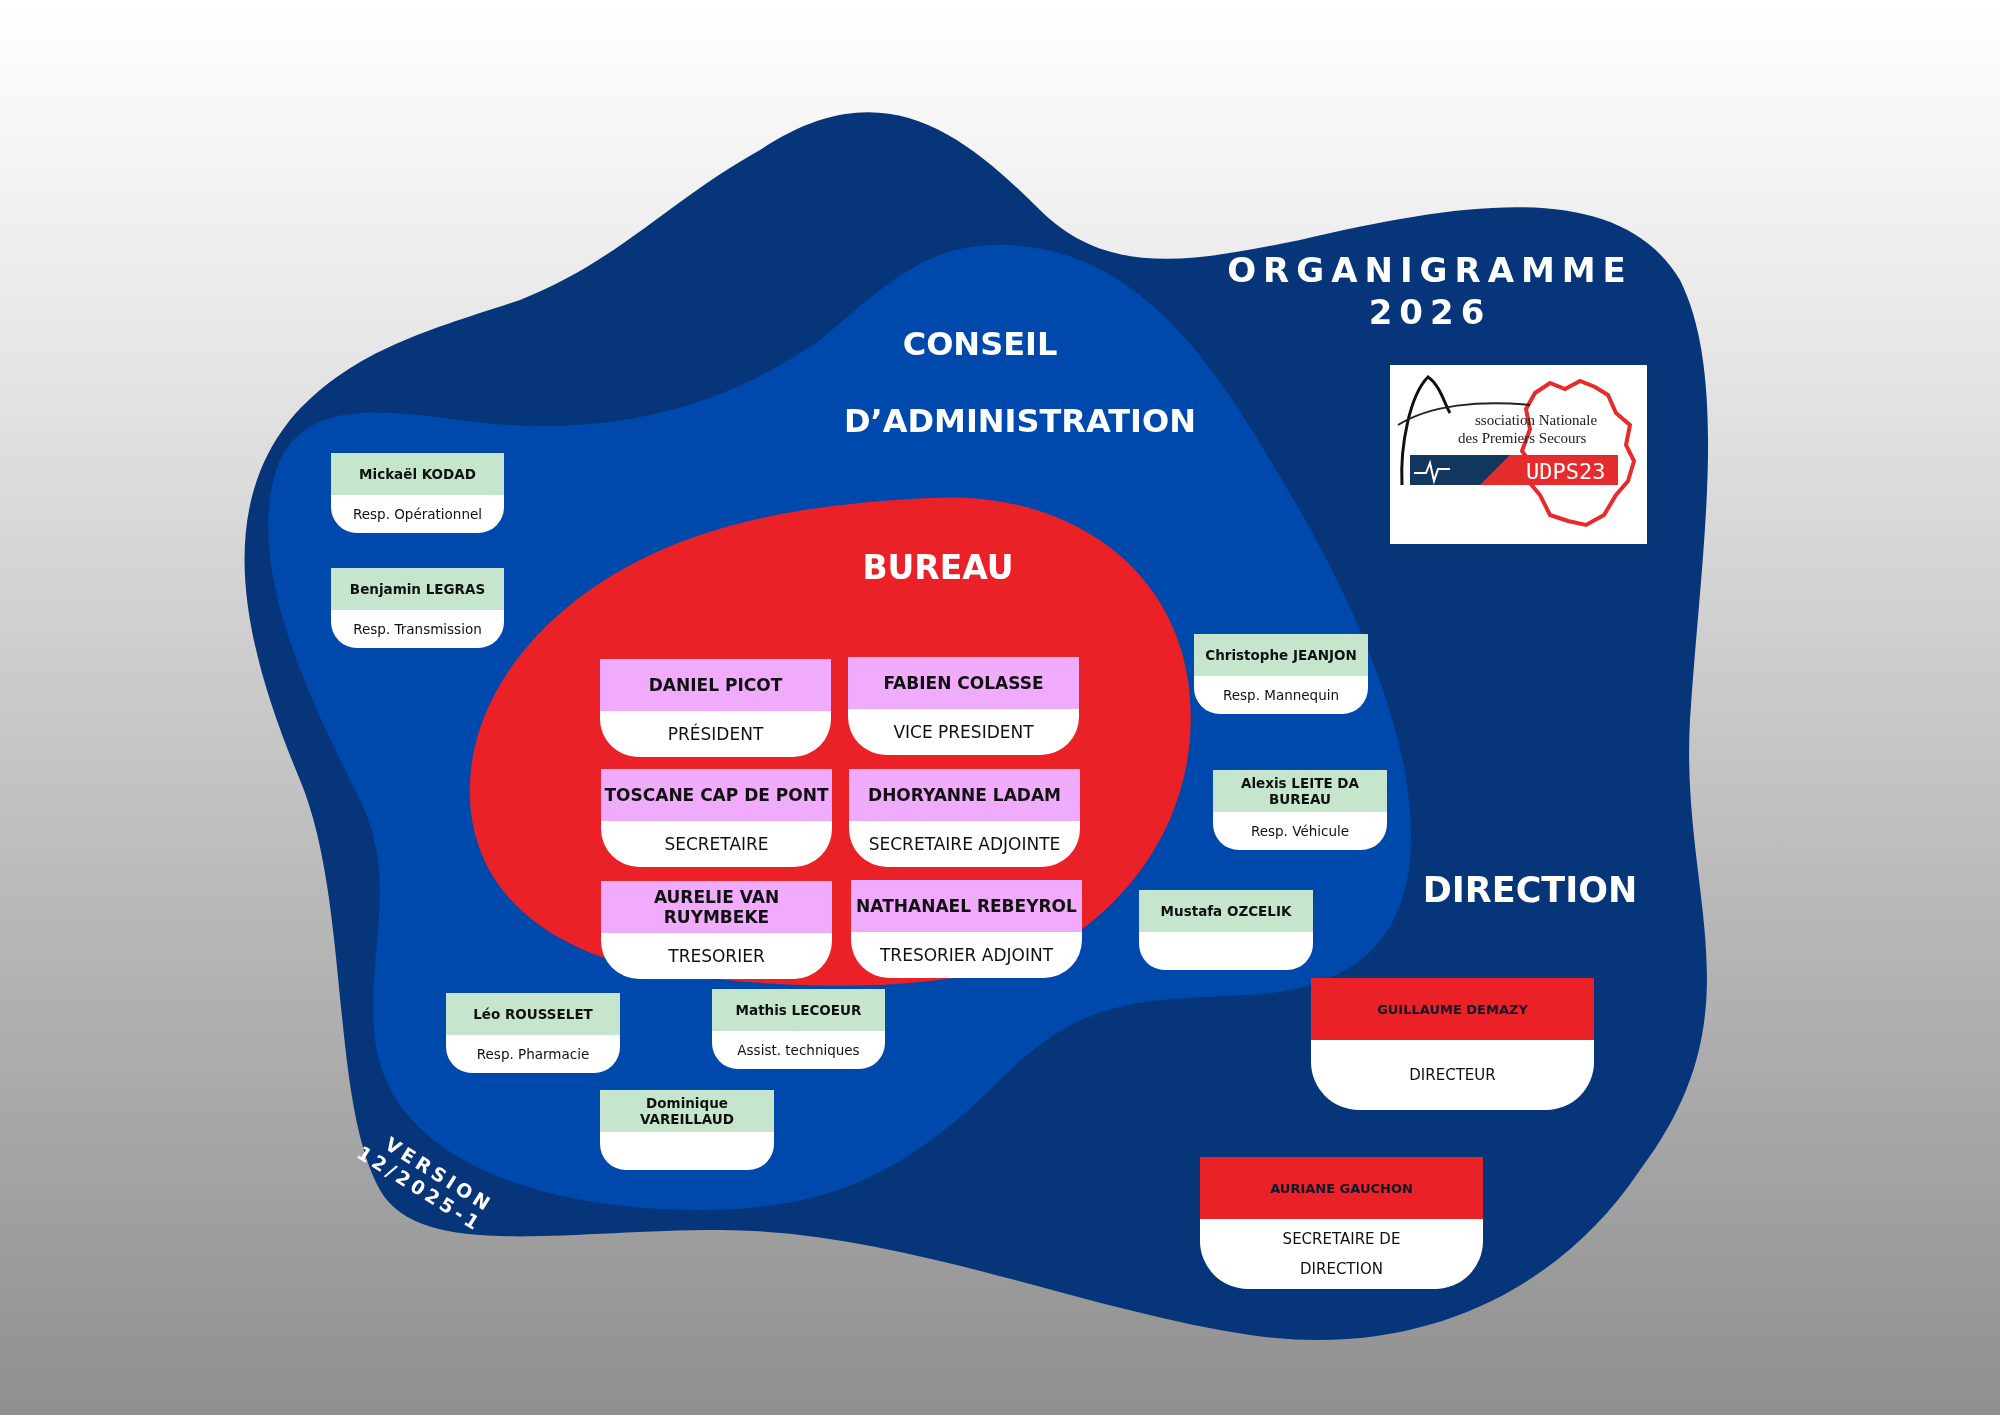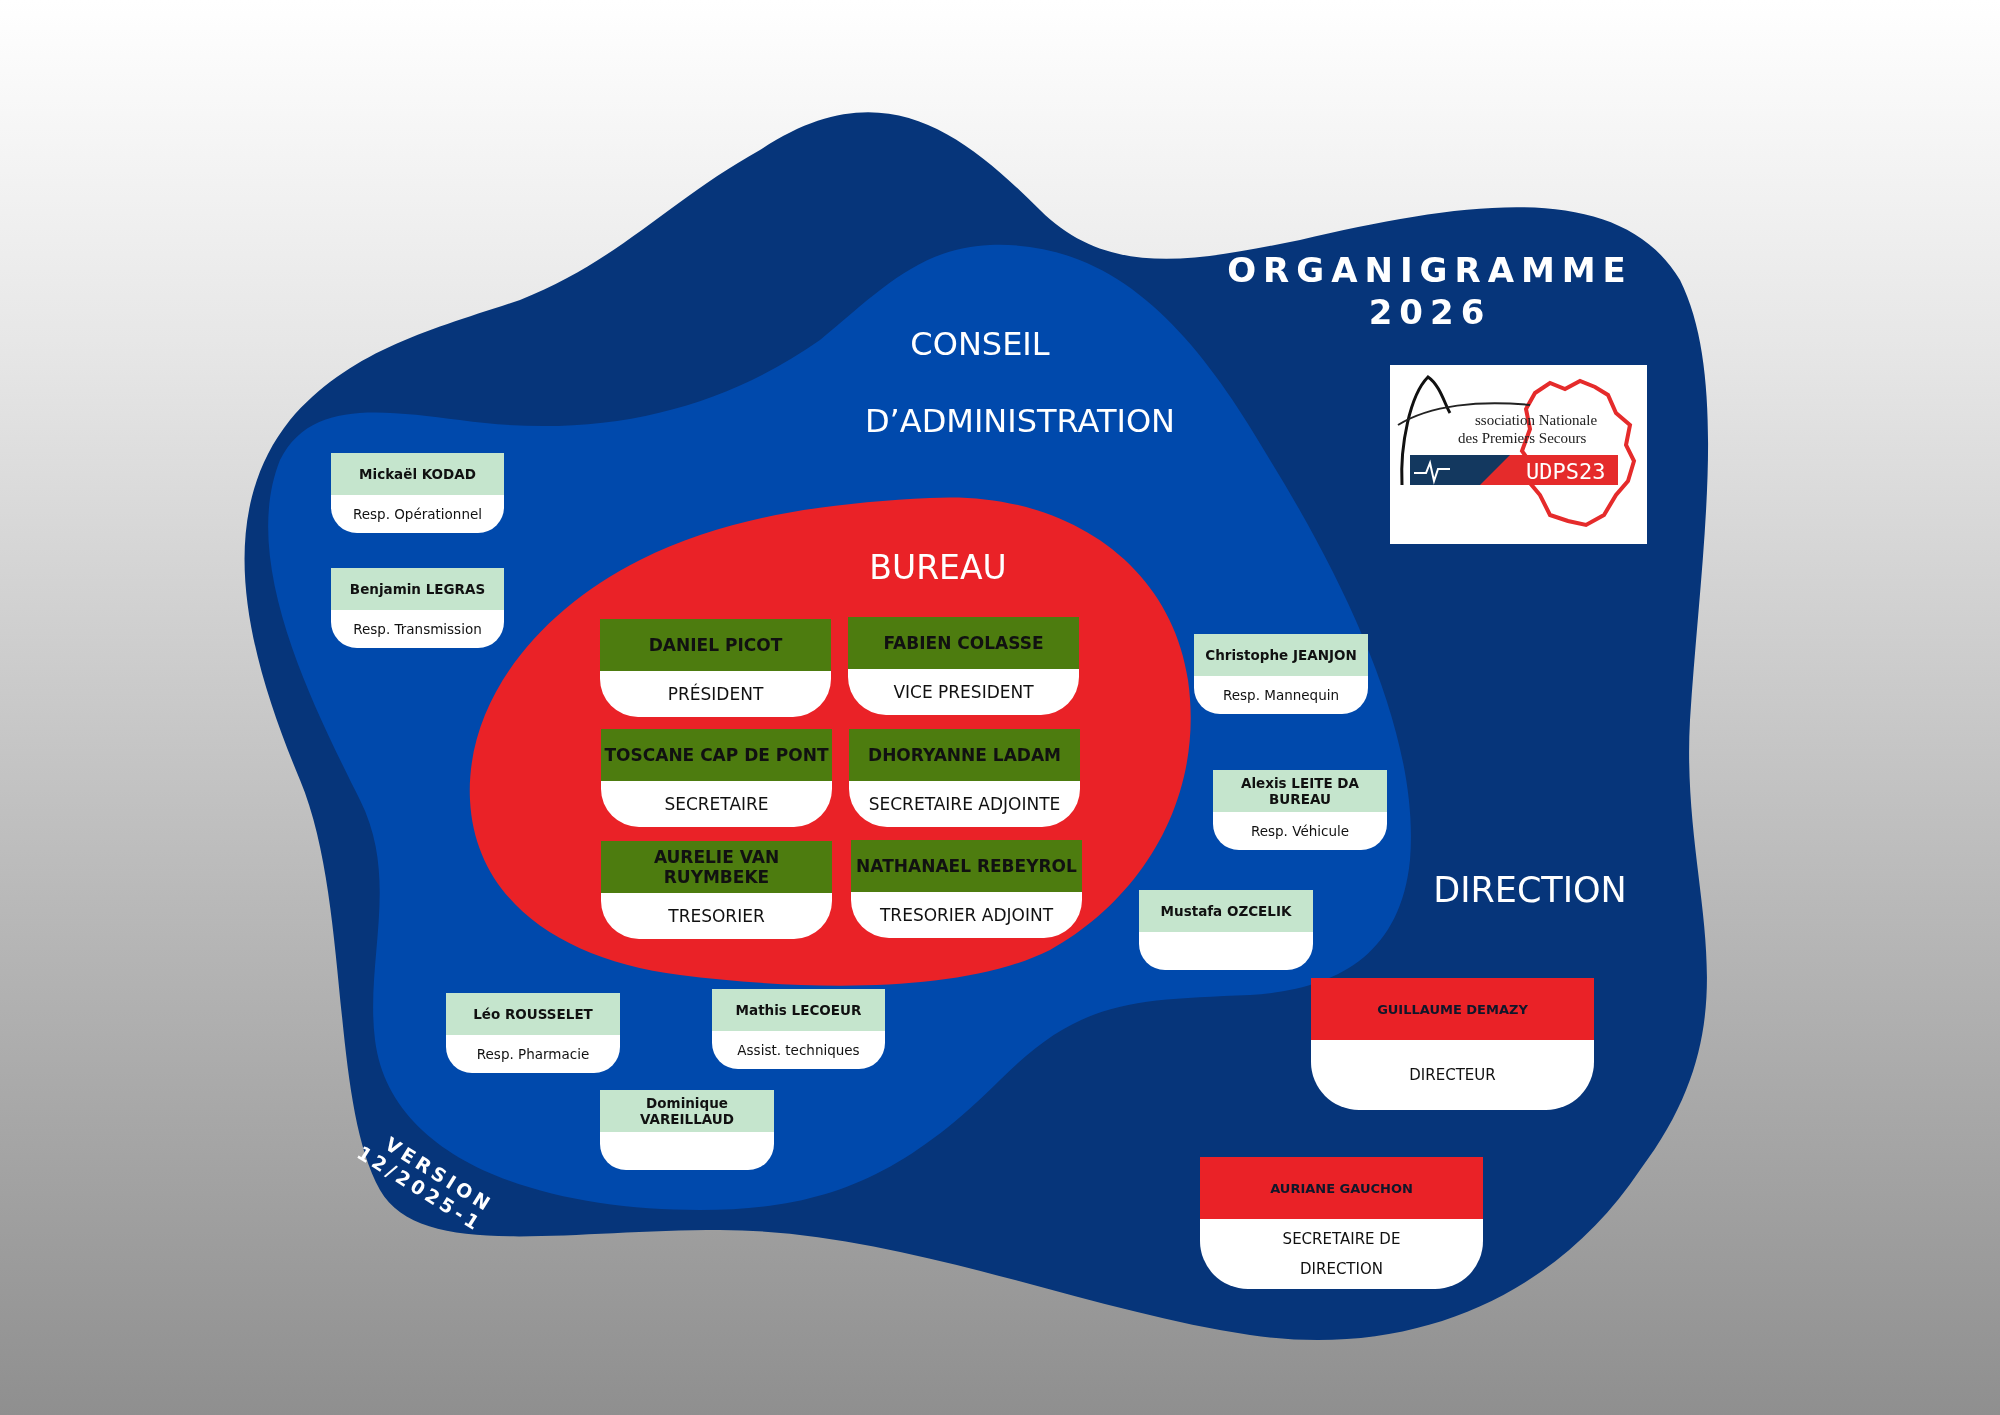--- a/index.html
+++ b/index.html
@@ -1,32 +1,32 @@
 <!DOCTYPE html>
 <html><head>
 <meta charset="utf-8">
 <style>
   html, body { margin:0; padding:0; }
   body { width:2000px; height:1415px; overflow:hidden; position:relative;
          background: linear-gradient(180deg, #ffffff 0%, #e6e6e6 25%, #bdbdbd 60%, #8f8f8f 100%);
          font-family: "Liberation Sans", sans-serif; }
   #canvas { position:absolute; left:0; top:0; width:1908px; height:1415px; }
   .blob-svg { position:absolute; left:0; top:0; }
-  .heading { position:absolute; color:#fff; font-weight:normal; text-align:center;
+  .heading { position:absolute; color:#fff; font-weight:bold; text-align:center;
              font-family:"DejaVu Sans", sans-serif; white-space:nowrap; }
   .title { letter-spacing:7px; font-size:34px; font-weight:900; font-family:"DejaVu Sans", sans-serif; }
   .card { position:absolute; }
   .card .top { display:flex; align-items:center; justify-content:center; color:#111;
                font-family:"DejaVu Sans", sans-serif; font-weight:bold; text-align:center; }
   .card .bottom { background:#fff; display:flex; align-items:center; justify-content:center;
                   color:#111; text-align:center; font-family:"DejaVu Sans", sans-serif;
                   border-bottom-left-radius:38px; border-bottom-right-radius:38px; }
   .small .top { background:#c5e5cd; height:42px; font-size:13.5px; }
   .small .bottom { height:38px; font-size:13.5px; border-bottom-left-radius:26px; border-bottom-right-radius:26px; }
-  .bureau .top { background:#4d7c0f; height:52px; font-size:17px; }
+  .bureau .top { background:#f0abfc; height:52px; font-size:17px;margin-top:40px; }
   .bureau .bottom { height:46px; font-size:17px; font-weight:normal; }
   .dir .top { background:#ea2227; color:#0f172a; height:62px; font-size:13px; }
   .dir .bottom { height:70px; font-size:15px; line-height:30px; border-bottom-left-radius:48px; border-bottom-right-radius:48px; }
   .logo { position:absolute; left:1390px; top:365px; width:257px; height:179px; background:#fff; }
   .version { position:absolute; left:392px; top:1132px; color:#fff; font-family:"DejaVu Sans", sans-serif;
              font-weight:900; font-size:19px; letter-spacing:4px; transform: rotate(32deg); transform-origin: left top; line-height:22px; text-align:center; }
 </style>
 </head>
 <body>
 

